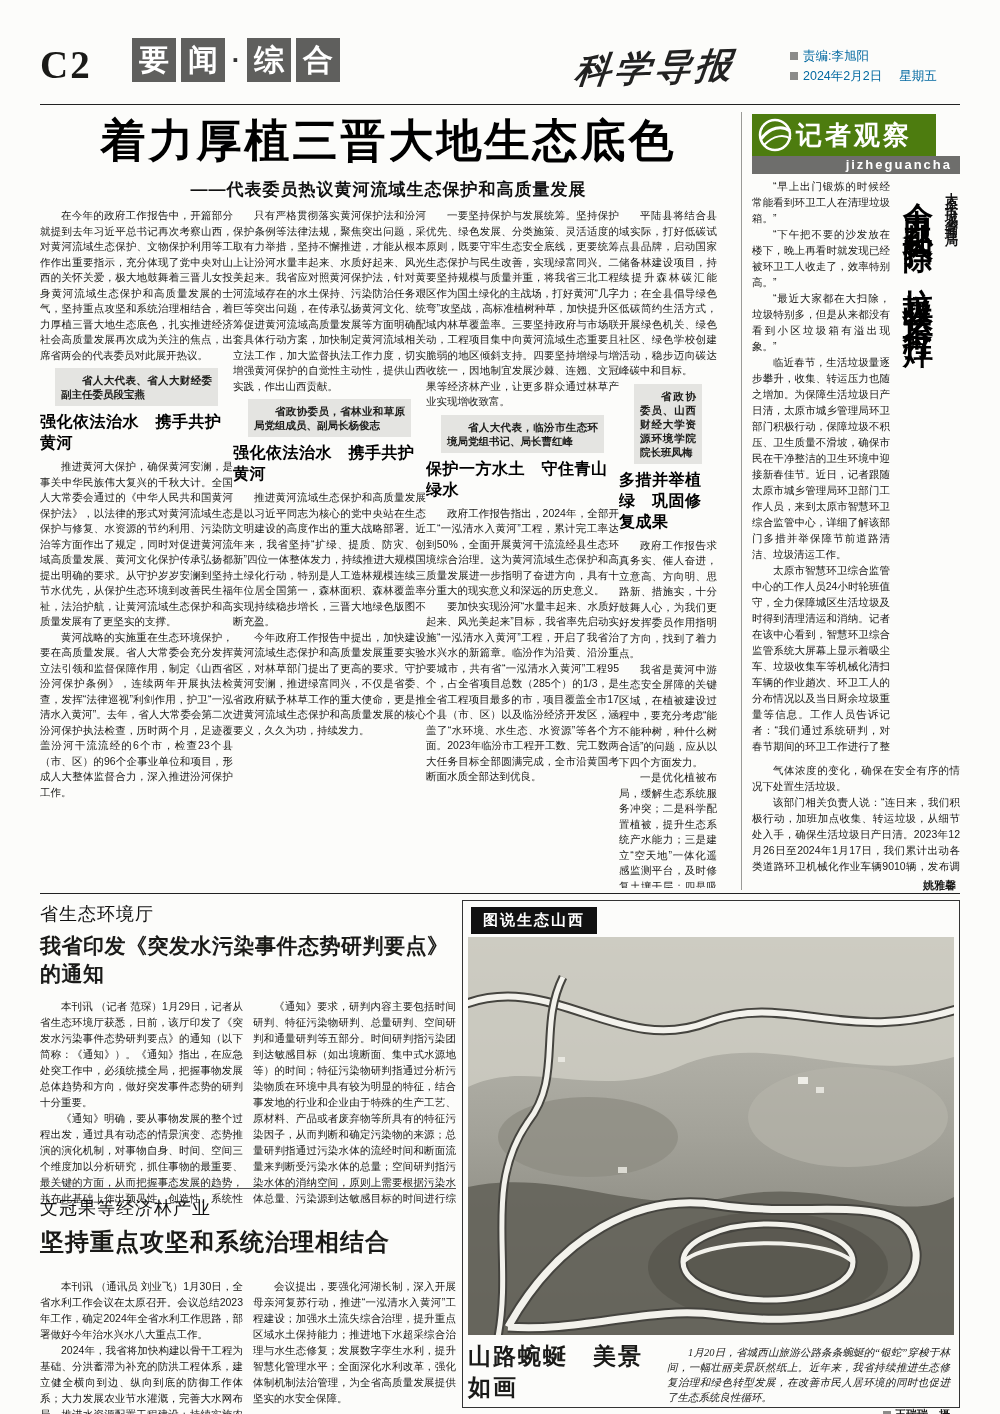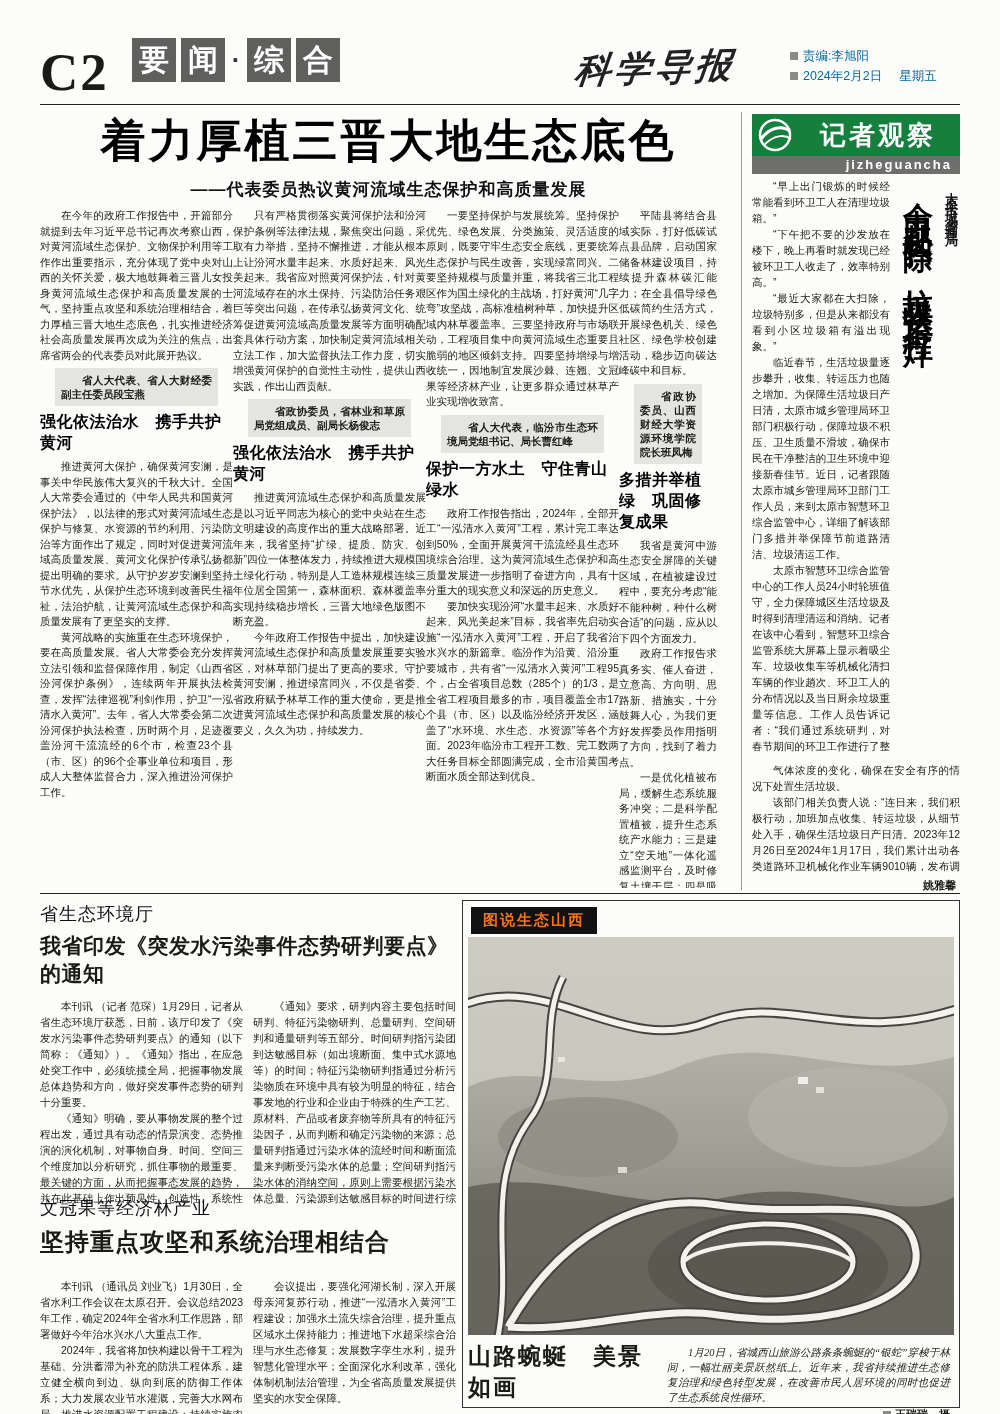--- a/index.html
+++ b/index.html
@@ -2,21 +2,21 @@
 <html><head>
 <meta charset="utf-8">
 <style>
   * { margin:0; padding:0; box-sizing:border-box; }
   html,body { background:#e8e8e4; }
   body { font-family:"Liberation Sans", sans-serif; color:#1a1a18; }
   .page { position:relative; width:1000px; height:1414px; margin:0 auto; background:#fcfcfa; overflow:hidden; }
 
   
   .header { position:absolute; left:40px; top:28px; width:920px; height:74px; }
-  .edition { position:absolute; left:0; top:14px; font-family:"Liberation Serif", serif; font-size:53px; font-weight:bold; letter-spacing:2px; }
+  .edition { position:absolute; left:0; top:14px; font-family:"Liberation Serif", serif; font-size:39px; font-weight:bold; letter-spacing:2px; }
   .section-boxes { position:absolute; left:92px; top:10px; display:flex; align-items:center; gap:5px; }
   .char-box { display:flex; align-items:center; justify-content:center; width:44px; height:44px; background:#5f5f5d; color:#fff; font-size:30px; font-weight:bold; }
   .char-box.dot { width:12px; height:44px; background:transparent; color:#333; font-size:26px; }
   .masthead { position:absolute; right:225px; top:16px; font-family:"Liberation Serif", serif; font-size:36px; font-weight:bold; font-style:italic; transform:skewX(-8deg) rotate(-2deg); letter-spacing:4px; color:#222; }
   .head-meta { position:absolute; right:0; top:18px; width:170px; font-size:12.5px; line-height:20px; color:#0369a1; }
   .head-meta .row { display:flex; align-items:center; gap:5px; }
   .sq { display:inline-block; width:8px; height:8px; background:#8b8b89; }
   .head-rule { position:absolute; left:40px; top:104px; width:920px; height:0; border-top:1.5px solid #222; }
 
   
@@ -29,21 +29,21 @@
   .lcol { height:680px; overflow:hidden; }
   .lcol.w { width:193px; }
   .lcol.n { width:98px; }
   .para { font-size:10.5px; line-height:15.5px; text-align:justify; text-indent:2em; color:#191917; }
   .speaker-box { background:#e4e4e1; padding:5px 6px; margin:5px 15px; font-size:10.5px; line-height:14px; font-weight:bold; text-align:justify; text-indent:2em; }
   .col-head { font-size:16px; font-weight:bold; letter-spacing:0.5px; margin:6px 0 5px; color:#000; }
 
   
   .v-divider { position:absolute; left:741px; top:112px; width:0; height:778px; border-left:1px solid #9a9a97; }
   .observer { position:absolute; left:752px; top:114px; width:208px; height:776px; }
-  .obs-logo { position:relative; width:208px; height:42px; background:#15803d; display:flex; align-items:center;justify-content:center; }
+  .obs-logo { position:relative; width:184px; height:42px; background:#4d7c0f; display:flex; align-items:center; }
   .obs-logo-title { color:#fff; font-size:26px; font-weight:bold; letter-spacing:3px; margin-left:44px; }
   .obs-swoosh { position:absolute; left:4px; top:3px; }
   .obs-pinyin { width:208px; height:18px; background:#6e6e6c; color:#fff; font-size:13px; font-weight:bold; letter-spacing:2px; text-align:right; padding-right:8px; line-height:18px; }
   .obs-main { display:flex; margin-top:4px; height:578px; }
   .obs-paras { width:138px; overflow:hidden; }
   .obs-paras .para { font-size:10.5px; line-height:16px; }
   .observer-vert { writing-mode:vertical-rl; height:578px; width:68px; margin-left:2px; overflow:hidden; }
   .vert-kicker { font-size:13px; font-weight:bold; letter-spacing:6px; padding-top:4px; color:#111; }
   .vert-big { font-size:30px; font-weight:bold; letter-spacing:7px; margin-right:4px; color:#000; }
   .obs-rest { margin-top:6px; height:112px; overflow:hidden; }
@@ -63,21 +63,21 @@
   .mid-rule { position:absolute; left:40px; top:1188px; width:416px; border-top:1px solid #555; }
 
   
   .water { position:absolute; left:40px; top:1196px; width:416px; }
   .water-title { font-size:24px; font-weight:bold; margin-top:6px; letter-spacing:1px; }
   .water-cols { display:flex; gap:10px; margin-top:20px; height:142px; overflow:hidden; }
   .water-cols .wcol { width:203px; overflow:hidden; }
 
   
   .photo-box { position:absolute; left:462px; top:900px; width:498px; height:508px; border:1px solid #333; background:#fcfcfa; }
-  .photo-label { position:absolute; left:8px; top:6px; background:#111; color:#f97316; font-size:15px; font-weight:bold; letter-spacing:2px; padding:4px 12px; }
+  .photo-label { position:absolute; left:8px; top:6px; background:#111; color:#ffffff; font-size:15px; font-weight:bold; letter-spacing:2px; padding:4px 12px; }
   .photo-frame { position:absolute; left:5px; top:36px; width:486px; height:398px; background:#a9a8a0; overflow:hidden; }
   .caption-row { position:absolute; left:5px; top:440px; width:486px; height:62px; display:flex; }
   .caption-title { width:195px; display:flex; align-items:center; justify-content:center; font-family:"Liberation Serif", serif; font-size:23px; font-weight:bold; letter-spacing:2px; }
   .caption-body { flex:1; padding:4px 4px 0 4px; }
   .caption-text { font-family:"Liberation Serif", serif; font-size:10.5px; line-height:15px; text-align:justify; text-indent:2em; font-style:italic; }
   .caption-credit { display:flex; justify-content:flex-end; align-items:center; gap:4px; font-size:11px; font-weight:bold; margin-top:2px; border-bottom:1px solid #777; padding-bottom:3px; }
 </style>
 </head>
 <body>
 
@@ -127,22 +127,22 @@
         <p class="para">一要坚持保护与发展统筹。坚持保护优先、绿色发展、分类施策、灵活适度的原则，既要守牢生态安全底线，更要统筹生态保护与民生改善，实现绿富同兴。二要坚持规模与质量并重，将我省三北工程区作为国土绿化的主战场，打好黄河“几字弯”攻坚战，高标准植树种草，加快提升区域内林草覆盖率。三要坚持政府与市场联动，工程项目集中向黄河流域生态重要且脆弱的地区倾斜支持。四要坚持增绿与增收统一，因地制宜发展沙棘、连翘、文冠果等经济林产业，让更多群众通过林草产业实现增收致富。</p>
         <div class="speaker-box">省人大代表，临汾市生态环境局党组书记、局长曹红峰</div>
         <h3 class="col-head">保护一方水土　守住青山绿水</h3>
         <p class="para">政府工作报告指出，2024年，全部开工“一泓清水入黄河”工程，累计完工率达到50%，全面开展黄河干流流经县生态环境综合治理。这为黄河流域生态保护和高质量发展进一步指明了奋进方向，具有十分重大的现实意义和深远的历史意义。</p>
         <p class="para">要加快实现汾河“水量丰起来、水质好起来、风光美起来”目标，我省率先启动实施“一泓清水入黄河”工程，开启了我省治水兴水的新篇章。临汾作为沿黄、沿汾重要城市，共有省“一泓清水入黄河”工程95个，占全省项目总数（285个）的1/3，是全省工程项目最多的市，项目覆盖全市17个县（市、区）以及临汾经济开发区，涵盖了“水环境、水生态、水资源”等各个方面。2023年临汾市工程开工数、完工数两大任务目标全部圆满完成，全市沿黄国考断面水质全部达到优良。</p>
       </div>
     <div class="lcol n">
         <p class="para">平陆县将结合县域实际，打好低碳试点县品牌，启动国家储备林建设项目，持续提升森林碳汇能力；在全县倡导绿色低碳简约生活方式，开展绿色机关、绿色社区、绿色学校创建活动，稳步迈向碳达峰碳中和目标。</p>
         <div class="speaker-box">省政协委员、山西财经大学资源环境学院院长班凤梅</div>
         <h3 class="col-head">多措并举植绿　巩固修复成果</h3>
+        <p class="para">政府工作报告求真务实、催人奋进，立意高、方向明、思路新、措施实，十分鼓舞人心，为我们更好发挥委员作用指明了方向，找到了着力点。</p>
         <p class="para">我省是黄河中游生态安全屏障的关键区域，在植被建设过程中，要充分考虑“能不能种树，种什么树合适”的问题，应从以下四个方面发力。</p>
-        <p class="para">政府工作报告求真务实、催人奋进，立意高、方向明、思路新、措施实，十分鼓舞人心，为我们更好发挥委员作用指明了方向，找到了着力点。</p>
         <p class="para">一是优化植被布局，缓解生态系统服务冲突；二是科学配置植被，提升生态系统产水能力；三是建立“空天地”一体化遥感监测平台，及时修复土壤干层；四是吸引社会资本，推动农林废弃物资源化与生态恢复产业化，形成经济发展良性循环、生态安全的良好局面。</p>
       </div>
   </div>
 
   <div class="v-divider"></div>
 
   <div class="observer">
     <div class="obs-logo">
       <svg class="obs-swoosh" width="38" height="36" viewBox="0 0 38 36">
         <circle cx="19" cy="18" r="15" fill="none" stroke="#fff" stroke-width="2.5"></circle>

